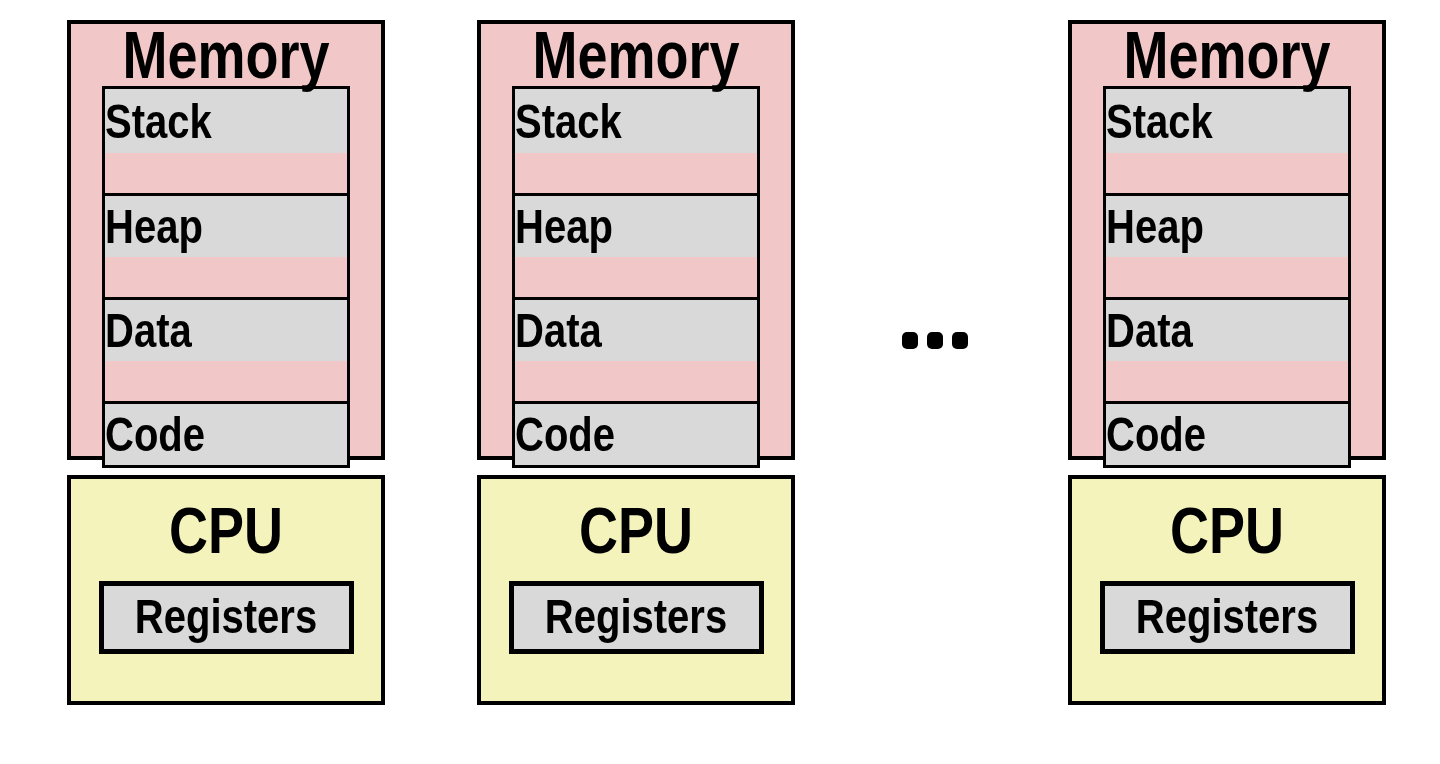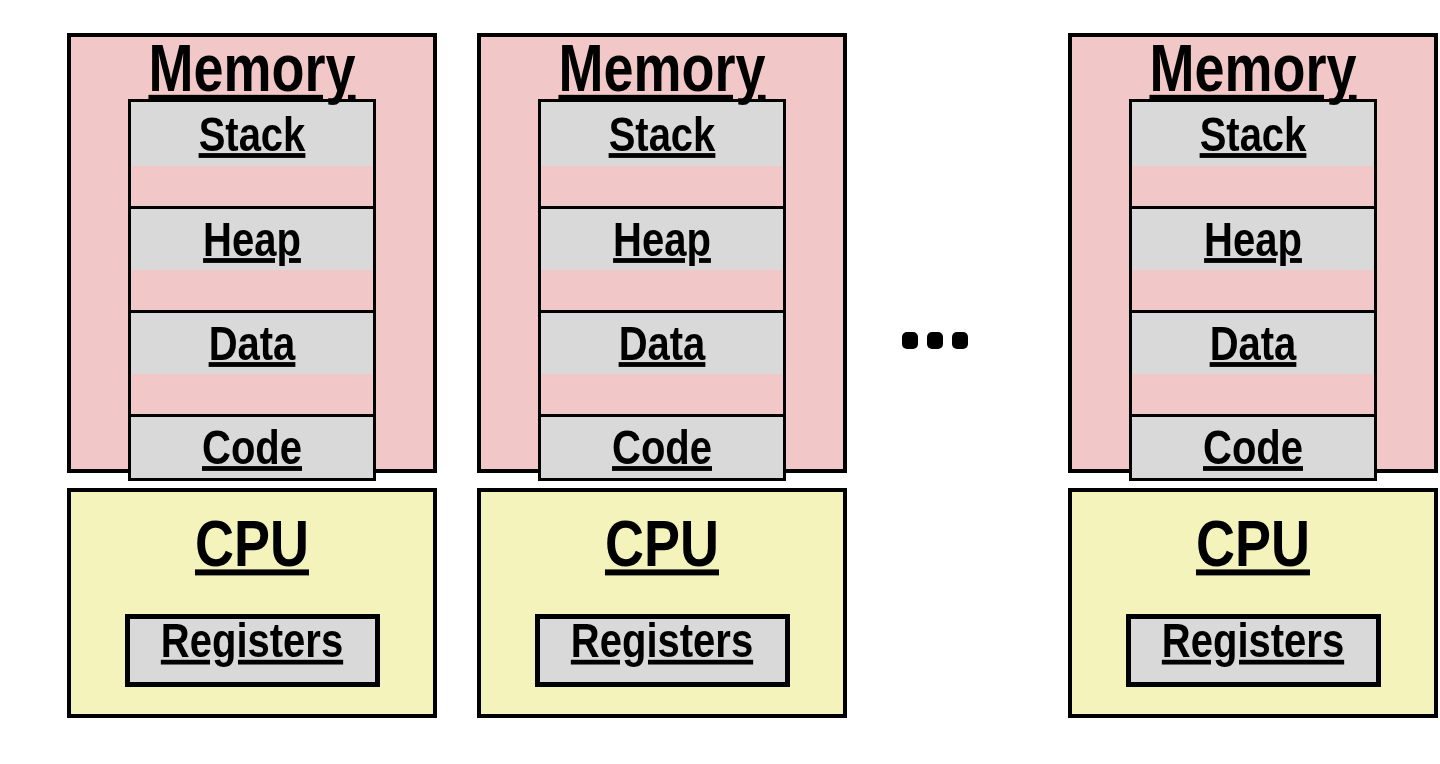--- a/index.html
+++ b/index.html
@@ -18,23 +18,22 @@
   }
   .canvas {
     position: relative;
     width: 1440px;
     height: 764px;
     background: #ffffff;
     overflow: hidden;
   }
   .unit {
     position: absolute;
-    top: 33px;
-    width: 370px;
-    text-decoration: underline;
+    top: 20px;
+    width: 318px;
   }
   .unit.col-1 { left: 67px; }
   .unit.col-2 { left: 477px; }
   .unit.col-3 { left: 1068px; }
 
   .memory-box {
     width: 100%;
     height: 440px;
     background: var(--memory-fill);
     border: 4px solid var(--border);
@@ -56,21 +55,21 @@
   }
   .segments {
     width: 248px;
     border: 3px solid var(--border);
   }
   .segment-row {
     height: 64px;
     background: var(--segment-fill);
     display: flex;
     align-items: center;
-    justify-content: center;
+    justify-content: flex-start;
   }
   .segment-row + .segment-row {
     border-top: 3px solid var(--border);
     margin-top: 40px;
   }
   .segment-row span {
     display: inline-block;
     font-size: 40px;
     transform: scaleY(1.2);
   }
@@ -95,23 +94,22 @@
     display: inline-block;
     font-size: 54px;
     transform: scaleY(1.2);
   }
   .registers-box {
     width: 255px;
     height: 73px;
     background: var(--segment-fill);
     border: 5px solid var(--border);
     display: flex;
-    align-items: flex-start;
+    align-items: center;
     justify-content: center;
-    margin-top: 20px;
   }
   .registers-box span {
     display: inline-block;
     font-size: 40px;
     transform: scaleY(1.18);
   }
 
   .ellipsis {
     position: absolute;
     left: 902px;

